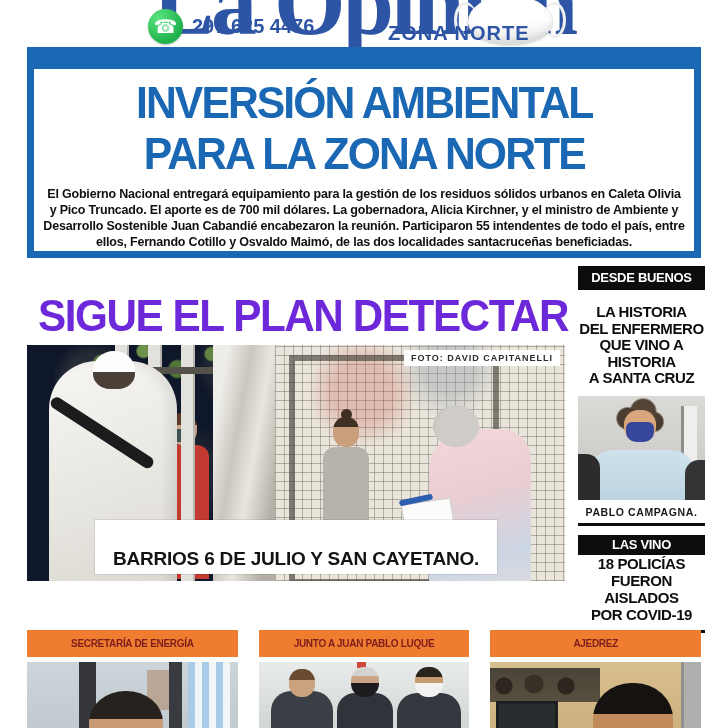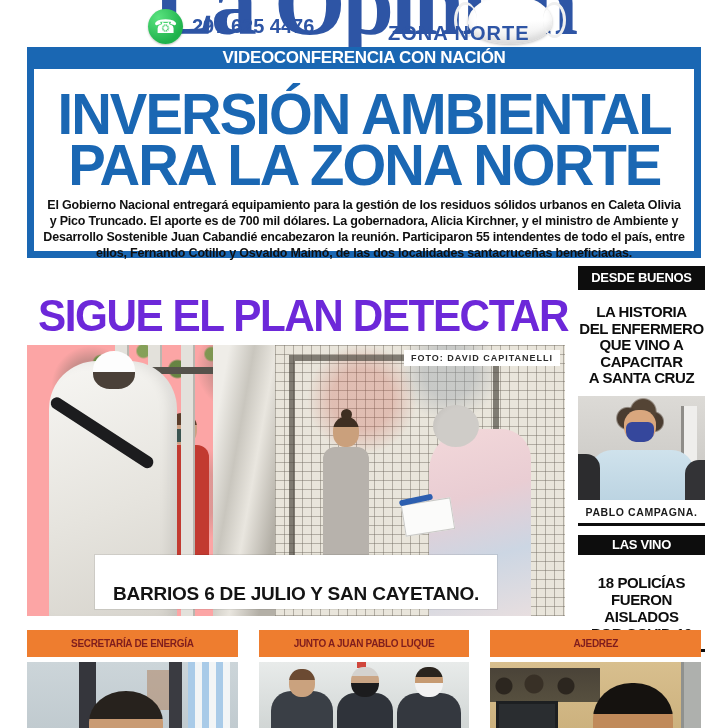--- a/index.html
+++ b/index.html
@@ -28,36 +28,36 @@
   .phone{font-size:20px;font-weight:bold;color:#2e55a5;letter-spacing:0;}
   .edition{position:absolute;left:388px;top:22px;font-size:20px;font-weight:bold;
            color:#2e55a5;letter-spacing:1px;}
 
   
   .top-story{position:absolute;left:27px;top:47px;width:674px;height:211px;background:#1a67b3;}
   .kicker-top{height:22px;line-height:22px;text-align:center;color:#fff;
               font-size:17px;font-weight:bold;letter-spacing:-0.3px;}
   .top-inner{position:absolute;left:7px;right:7px;top:22px;bottom:7px;background:#fff;
              text-align:center;}
-  .headline-main{color:#1a67b3;font-weight:bold;font-size:58px;line-height:51px;
-                 letter-spacing:-2px;padding-top:19px;}
+  .headline-main{color:#1a67b3;font-weight:bold;font-size:44px;line-height:51px;
+                 letter-spacing:-2px;padding-top:8px;}
   .headline-main .hl{display:inline-block;transform:scaleX(0.97);transform-origin:center;white-space:nowrap;}
   .deck{margin-top:7px;padding:0 9px;font-size:12.5px;line-height:16px;font-weight:bold;
         color:#101010;letter-spacing:-0.2px;}
 
   
   .corona-kicker{position:absolute;left:27px;top:266px;width:538px;height:24px;background:#cf2127;
                  color:#fff;text-align:center;font-size:17px;font-weight:bold;line-height:24px;}
   .corona-headline{position:absolute;left:27px;top:291px;width:538px;text-align:center;
                    color:#6d28d9;font-weight:bold;font-size:44px;line-height:50px;letter-spacing:-1.5px;}
   .corona-headline .hl{display:inline-block;transform:scaleX(0.96);white-space:nowrap;}
 
   
-  .main-photo{position:absolute;left:27px;top:345px;width:538px;height:271px;
-              background:#fca5a5;overflow:hidden;}
+  .main-photo{position:absolute;left:27px;top:345px;width:538px;height:236px;
+              background:#0f172a;overflow:hidden;}
   .dapple{position:absolute;inset:0;
      background:
        radial-gradient(circle at 12% 15%,rgba(88,92,80,.30) 0 26px,transparent 40px),
        radial-gradient(circle at 40% 8%,rgba(88,92,80,.28) 0 30px,transparent 46px),
        radial-gradient(circle at 62% 30%,rgba(88,92,80,.22) 0 24px,transparent 40px),
        radial-gradient(circle at 30% 55%,rgba(88,92,80,.18) 0 30px,transparent 50px),
        radial-gradient(circle at 80% 12%,rgba(88,92,80,.20) 0 20px,transparent 36px),
        radial-gradient(circle at 55% 80%,rgba(88,92,80,.15) 0 26px,transparent 44px);}
   .leaves{position:absolute;left:40px;top:-6px;width:170px;height:60px;
      background:
@@ -136,21 +136,21 @@
   .nurse-torso{position:absolute;left:12px;bottom:0;width:104px;height:50px;
               background:linear-gradient(#cfe2ec,#bcd4e2);border-radius:22px 22px 0 0;}
   .chair-l{position:absolute;left:0;bottom:0;width:22px;height:46px;background:#2c2c2e;
            border-radius:0 14px 0 0;}
   .chair-r{position:absolute;right:0;bottom:0;width:20px;height:40px;background:#333336;
            border-radius:14px 0 0 0;}
   .sb-caption{margin-top:6px;text-align:center;font-size:10.5px;font-weight:bold;
               color:#1a1a1a;letter-spacing:0.6px;}
   .sb-rule{margin-top:5px;height:3px;background:#0d0d0d;}
   .sb-kicker2{margin-top:9px;height:20px;line-height:20px;}
-  .sb-headline2{margin-top:19px;line-height:17px;}
+  .sb-headline2{margin-top:0;line-height:17px;}
   .sb-rule2{margin-top:7px;}
 
   
   .bottom{position:absolute;left:27px;top:630px;width:674px;display:grid;
           grid-template-columns:1fr 1fr 1fr;gap:21px;}
   .b-kicker{height:27px;line-height:27px;background:#ee7d2f;color:#7f1d1d;text-align:center;
             font-weight:bold;font-size:10px;letter-spacing:-0.3px;}
   .b-photo{margin-top:5px;height:75px;position:relative;overflow:hidden;}
   .b1{background:linear-gradient(#ccd5d9,#bfc9ce);}
   .b1 .mullion1{position:absolute;left:52px;top:0;width:17px;height:100%;background:#35363c;}
@@ -198,21 +198,20 @@
     <div class="logo-text">La Opinión</div>
     <div class="mask-icon"></div>
     <div class="wa-row">
       <div class="wa-icon">☎</div>
       <div class="phone">297 625 4476</div>
     </div>
     <div class="edition">ZONA NORTE</div>
   </header>
 
   <section class="top-story">
-    <div class="kicker-top">VIDEOCONFERENCIA CON NACIÓN</div>
     <div class="top-inner">
       <h1 class="headline-main" style="margin:0;">
         <span class="hl">INVERSIÓN AMBIENTAL</span><br>
         <span class="hl">PARA LA ZONA NORTE</span>
       </h1>
       <p class="deck" style="margin-bottom:0;">El Gobierno Nacional entregará equipamiento para la gestión de los residuos sólidos urbanos en Caleta Olivia y Pico Truncado. El aporte es de 700 mil dólares. La gobernadora, Alicia Kirchner, y el ministro de Ambiente y Desarrollo Sostenible Juan Cabandié encabezaron la reunión. Participaron 55 intendentes de todo el país, entre ellos, Fernando Cotillo y Osvaldo Maimó, de las dos localidades santacruceñas beneficiadas.</p>
     </div>
   </section>
 
   <h2 class="corona-headline" style="margin:0;">
@@ -239,21 +238,21 @@
       <span>BARRIOS 6 DE JULIO Y SAN CAYETANO.</span>
     </figcaption>
   </figure>
 
   <aside class="sidebar">
     <div class="sb-kicker">DESDE BUENOS AIRES</div>
     <div class="sb-headline">
       <span>LA HISTORIA</span><br>
       <span>DEL ENFERMERO</span><br>
       <span>QUE VINO A</span><br>
-      <span>CAPACITAR</span><br>
+      <span>HISTORIA</span><br>
       <span>A SANTA CRUZ</span>
     </div>
     <div class="sb-photo">
       <div class="nurse-frame"></div>
       <div class="nurse-hair"></div>
       <div class="nurse-face"></div>
       <div class="nurse-mask"></div>
       <div class="nurse-torso"></div>
       <div class="chair-l"></div>
       <div class="chair-r"></div>

